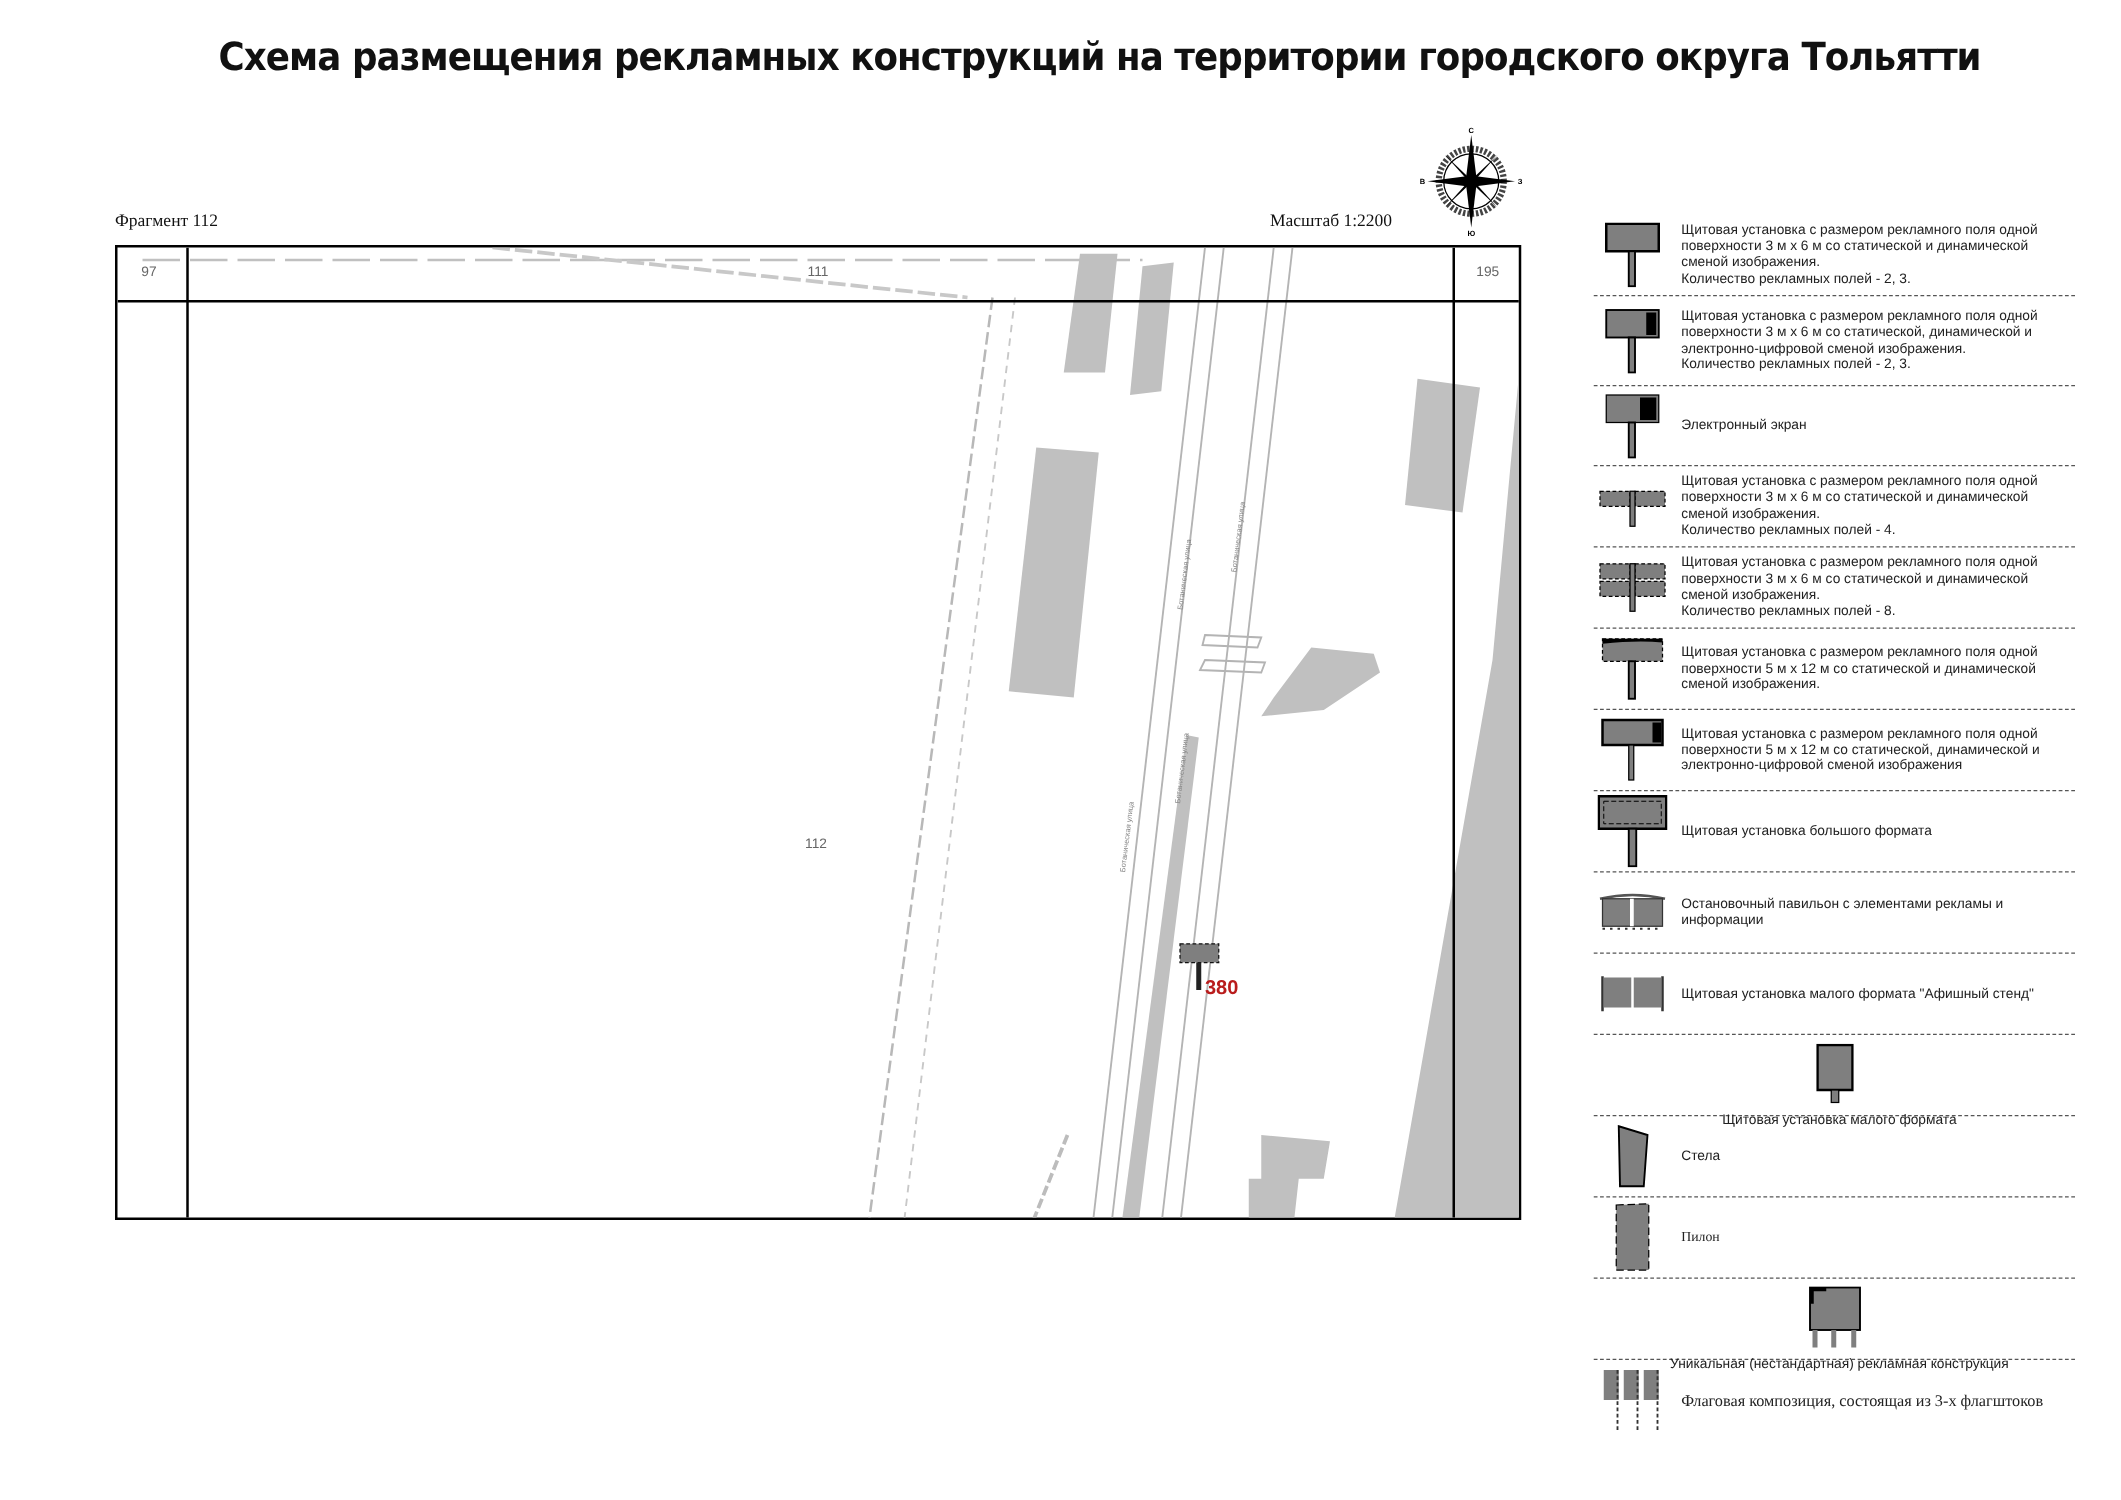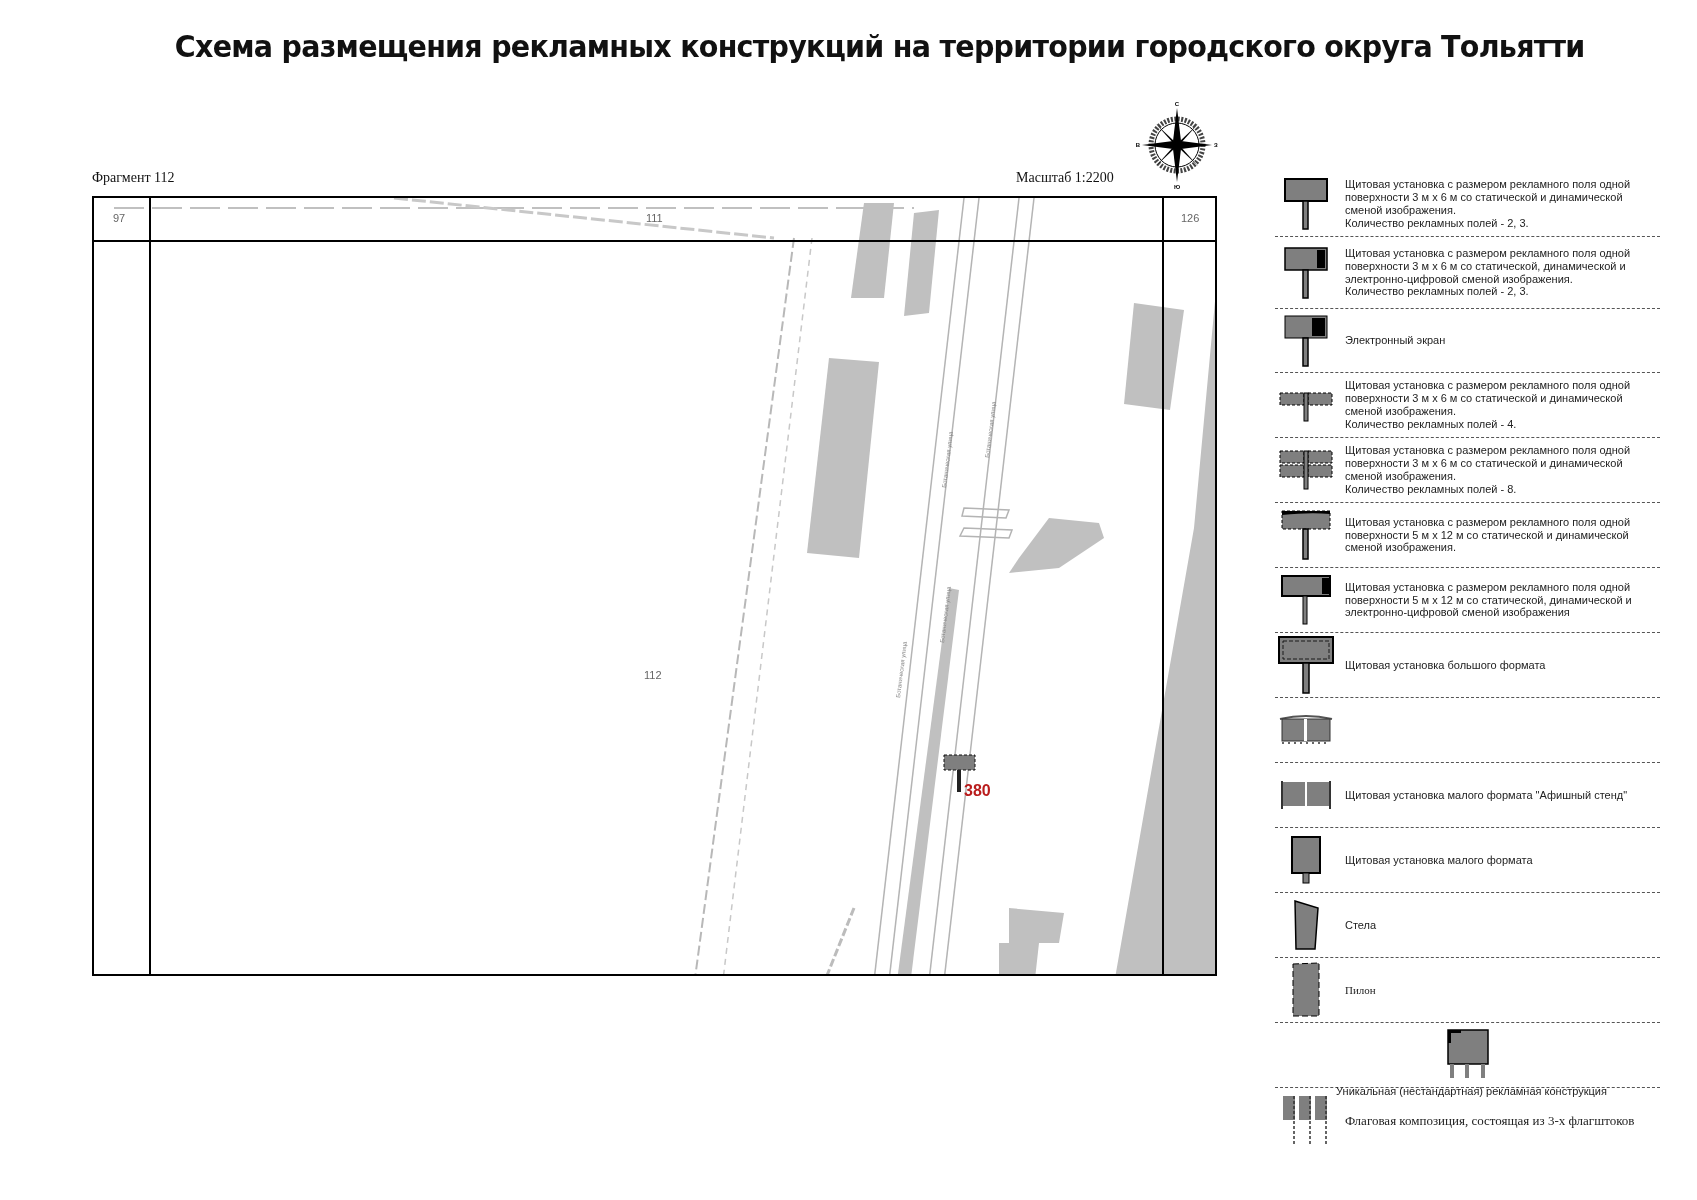--- a/index.html
+++ b/index.html
@@ -84,21 +84,21 @@
     <text transform="translate(850,445) rotate(-83)" font-size="6" fill="#888" font-family="Liberation Sans, sans-serif">Ботаническая улица</text>
   </svg>
 
   <div class="grid-line" style="left:0;top:42px;width:1125px;height:1.5px;"></div>
   <div class="grid-line" style="left:55px;top:913px;width:1070px;height:1.5px;"></div>
   <div class="grid-line" style="left:55px;top:0;width:1.5px;height:957px;"></div>
   <div class="grid-line" style="left:1068px;top:0;width:1.5px;height:913px;"></div>
 
   <div class="grid-label" style="left:19px;top:14px;">97</div>
   <div class="grid-label" style="left:552px;top:14px;">111</div>
-  <div class="grid-label" style="left:1087px;top:14px;">126</div>
+  <div class="grid-label" style="left:1087px;top:14px;">195</div>
   <div class="grid-label" style="left:550px;top:471px;">112</div>
   <div class="grid-label" style="left:543px;top:917px;">113</div>
 
   <svg class="marker" style="left:849px;top:556px;" width="34" height="40" viewBox="0 0 34 40">
     <rect x="1" y="1" width="31" height="15" fill="#7f7f7f" stroke="#111" stroke-width="1" stroke-dasharray="3 2"></rect>
     <rect x="14" y="16" width="4" height="22" fill="#222"></rect>
   </svg>
   <div class="marker-label" style="left:870px;top:584px;">380</div>
 </div>
 
@@ -199,35 +199,36 @@
 
   <div class="legend-item" style="height:65px;">
     <div class="legend-icon">
       <svg width="56" height="34" viewBox="0 0 56 34">
           <path d="M2,6 Q28,0 54,6" fill="none" stroke="#555" stroke-width="2"></path>
           <rect x="4" y="6" width="48" height="22" fill="#7f7f7f" stroke="#333" stroke-width="1"></rect>
           <rect x="26" y="6" width="3" height="22" fill="#fff"></rect>
           <line x1="4" y1="30" x2="52" y2="30" stroke="#333" stroke-width="1.5" stroke-dasharray="2 4"></line>
         </svg>
     </div>
+    <div class="legend-text">Остановочный павильон с элементами рекламы и информации</div>
   </div>
 
   <div class="legend-item" style="height:65px;">
     <div class="legend-icon">
       <svg width="56" height="32" viewBox="0 0 56 32">
           <rect x="3" y="2" width="2" height="28" fill="#333"></rect>
           <rect x="51" y="2" width="2" height="28" fill="#333"></rect>
           <rect x="5" y="3" width="22" height="24" fill="#7f7f7f"></rect>
           <rect x="29" y="3" width="22" height="24" fill="#7f7f7f"></rect>
         </svg>
     </div>
     <div class="legend-text">Щитовая установка малого формата "Афишный стенд"</div>
   </div>
 
-  <div class="legend-item" style="height:65px;">
+  <div class="legend-item" style="height:65px;flex-direction:column;">
     <div class="legend-icon">
       <svg width="30" height="48" viewBox="0 0 30 48">
           <rect x="1" y="1" width="28" height="36" fill="#7f7f7f" stroke="#000" stroke-width="2"></rect>
           <rect x="12" y="37" width="6" height="10" fill="#7f7f7f" stroke="#000" stroke-width="1"></rect>
         </svg>
     </div>
     <div class="legend-text">Щитовая установка малого формата</div>
   </div>
 
   <div class="legend-item" style="height:65px;">

